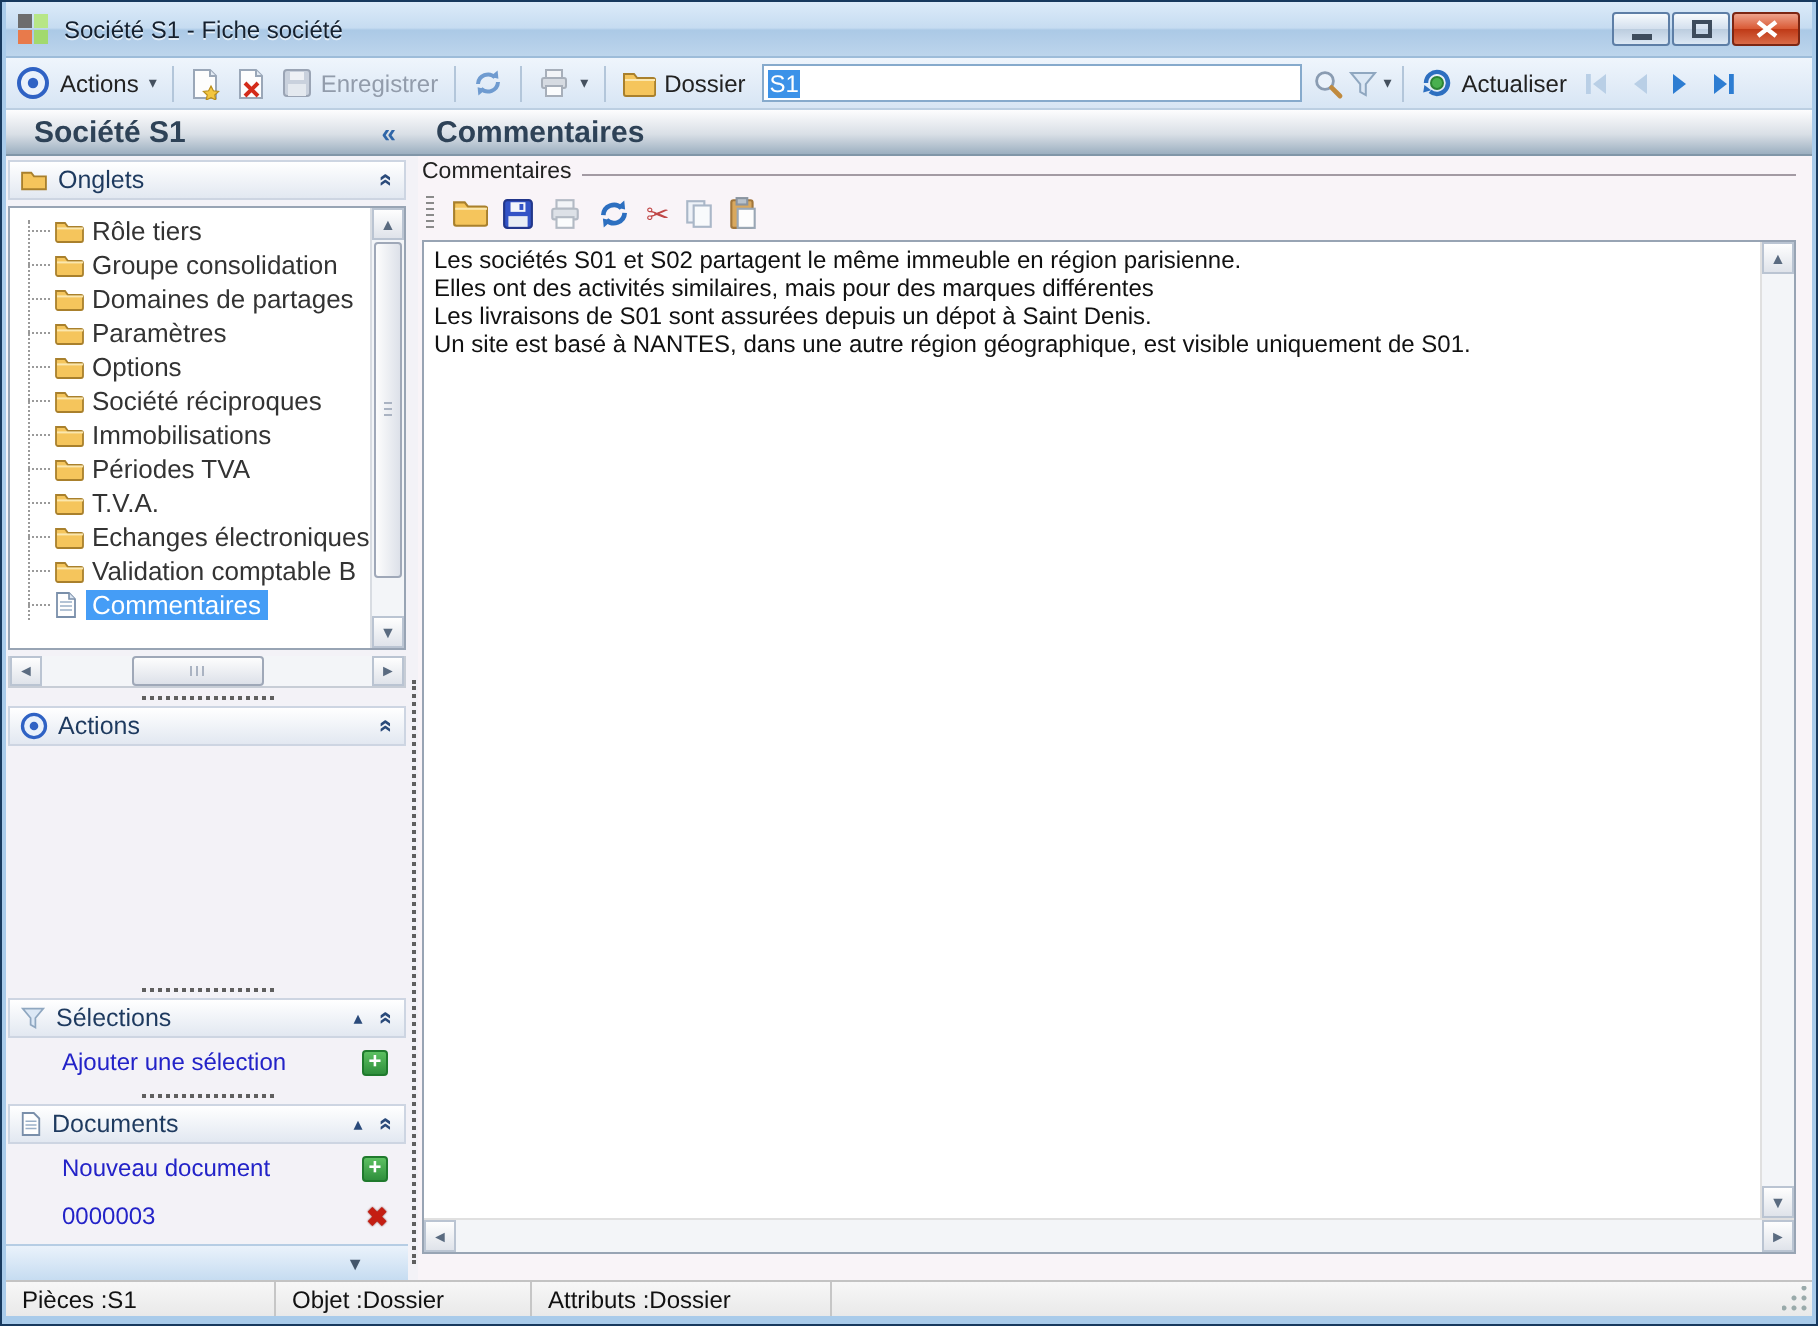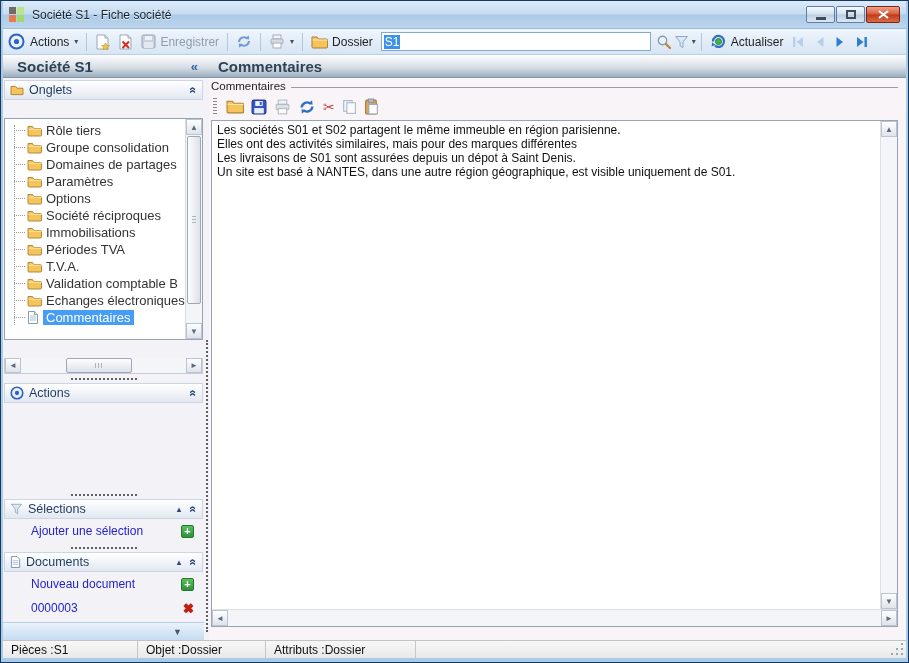--- a/index.html
+++ b/index.html
@@ -57,21 +57,21 @@
   .v-split { width: 5px; position: relative; background: #f3f2f7; }
   .v-split::after { content: ""; position: absolute; left: 2px; top: 262px; bottom: 8px; border-left: 2px dotted #5f5f5f; }
   .section-header {
     height: 20px; margin: 0 1px; display: flex; align-items: center; gap: 5px; padding: 0 5px;
     background: linear-gradient(#ffffff, #e2e8f1); border: 1px solid #cdd5e2; font-size: 12.5px; color: #1e3a5f;
   }
   .section-header .st { flex: 1; }
   .chev-up { display: inline-block; transform: rotate(90deg); font-weight: bold; color: #2a4a7a; font-size: 12px; }
   .chev-single { font-size: 9px; color: #2a4a7a; margin-right: 4px; }
   
-  .tree-wrap { height: 222px; margin: 18px 1px; background: #fff; border: 1px solid #98a4b4; display: flex; }
+  .tree-wrap { height: 222px; margin: 3px 1px; background: #fff; border: 1px solid #98a4b4; display: flex; }
   .tree { flex: 1; overflow: hidden; position: relative; padding-top: 3px; }
   .tree::before { content: ""; position: absolute; left: 9px; top: 6px; bottom: 14px; border-left: 1px dotted #9a9a9a; }
   .trow { height: 17px; display: flex; align-items: center; padding-left: 9px; font-size: 13px; color: #333; white-space: nowrap; }
   .stub { width: 11px; border-top: 1px dotted #9a9a9a; margin-right: 2px; flex: none; }
   .ticon { flex: none; display: flex; margin-right: 4px; }
   .tlabel { overflow: hidden; }
   .tlabel.sel { background: #459df6; color: #fff; padding: 0 3px; }
   
   .vscroll { width: 17px; border-left: 1px solid #d8dce2; background: #f3f5f8; display: flex; flex-direction: column; }
   .sc-btn {
@@ -377,31 +377,31 @@
               <span class="tlabel">T.V.A.</span>
             </div>
             <div class="trow">
               <span class="stub"></span>
               <span class="ticon">
                 <svg width="15" height="12" viewBox="0 0 15 12">
                   <path d="M1 1.5 h4.5 l1.5 2 h6.5 a1 1 0 0 1 1 1 v5.5 a1 1 0 0 1 -1 1 h-11.5 a1 1 0 0 1 -1 -1 z" fill="#f5c55c" stroke="#a9802c" stroke-width="0.9"></path>
                   <path d="M1.5 4.2 h13" stroke="#fbe7ae" stroke-width="1"></path>
                 </svg>
               </span>
+              <span class="tlabel">Echanges électroniques</span>
+            </div>
+            <div class="trow">
+              <span class="stub"></span>
+              <span class="ticon">
+                <svg width="15" height="12" viewBox="0 0 15 12">
+                  <path d="M1 1.5 h4.5 l1.5 2 h6.5 a1 1 0 0 1 1 1 v5.5 a1 1 0 0 1 -1 1 h-11.5 a1 1 0 0 1 -1 -1 z" fill="#f5c55c" stroke="#a9802c" stroke-width="0.9"></path>
+                  <path d="M1.5 4.2 h13" stroke="#fbe7ae" stroke-width="1"></path>
+                </svg>
+              </span>
               <span class="tlabel">Validation comptable B</span>
-            </div>
-            <div class="trow">
-              <span class="stub"></span>
-              <span class="ticon">
-                <svg width="15" height="12" viewBox="0 0 15 12">
-                  <path d="M1 1.5 h4.5 l1.5 2 h6.5 a1 1 0 0 1 1 1 v5.5 a1 1 0 0 1 -1 1 h-11.5 a1 1 0 0 1 -1 -1 z" fill="#f5c55c" stroke="#a9802c" stroke-width="0.9"></path>
-                  <path d="M1.5 4.2 h13" stroke="#fbe7ae" stroke-width="1"></path>
-                </svg>
-              </span>
-              <span class="tlabel">Echanges électroniques</span>
             </div>
             <div class="trow">
               <span class="stub"></span>
               <span class="ticon">
                 <svg width="12" height="13" viewBox="0 0 12 13">
                   <path d="M1.5 .5 h6 l3 3 v9 h-9 z" fill="#fefefe" stroke="#7a8faa" stroke-width="0.9"></path>
                   <path d="M7.5 .5 v3 h3" fill="#dce6f2" stroke="#7a8faa" stroke-width="0.8"></path>
                   <path d="M3 5 h6 M3 7 h6 M3 9 h6" stroke="#9ab0c8" stroke-width="0.8"></path>
                 </svg>
               </span>

